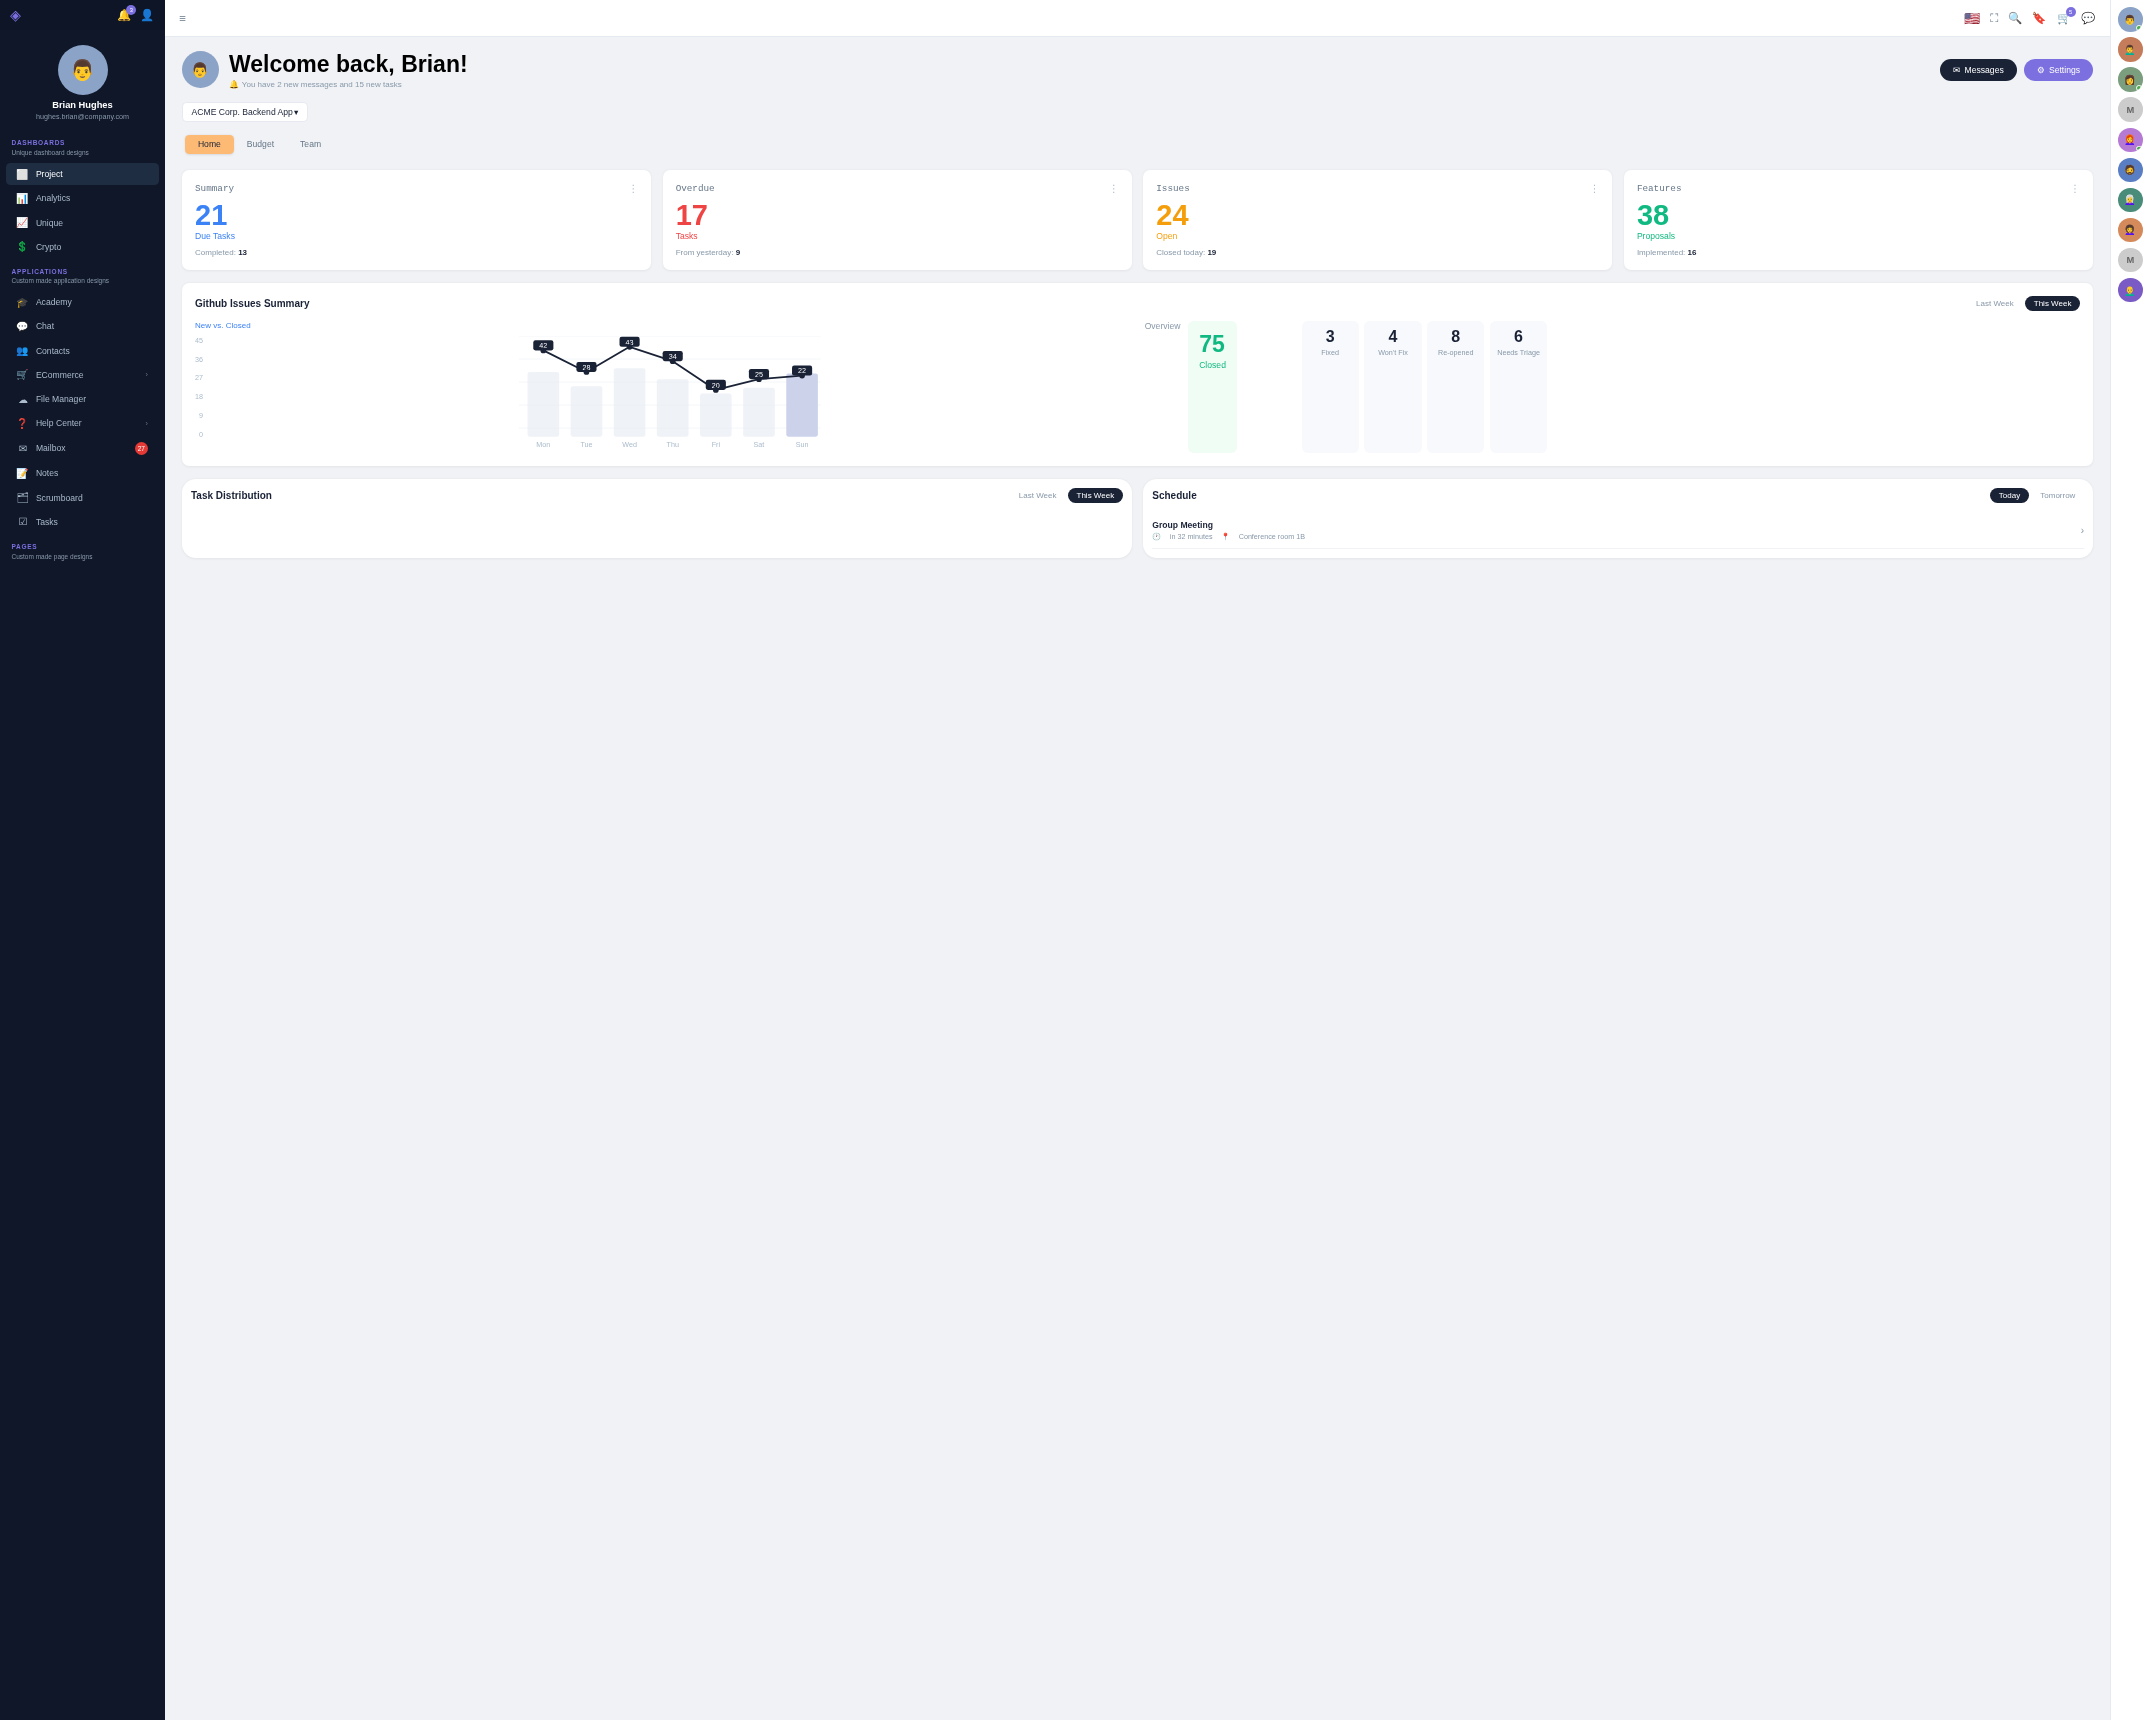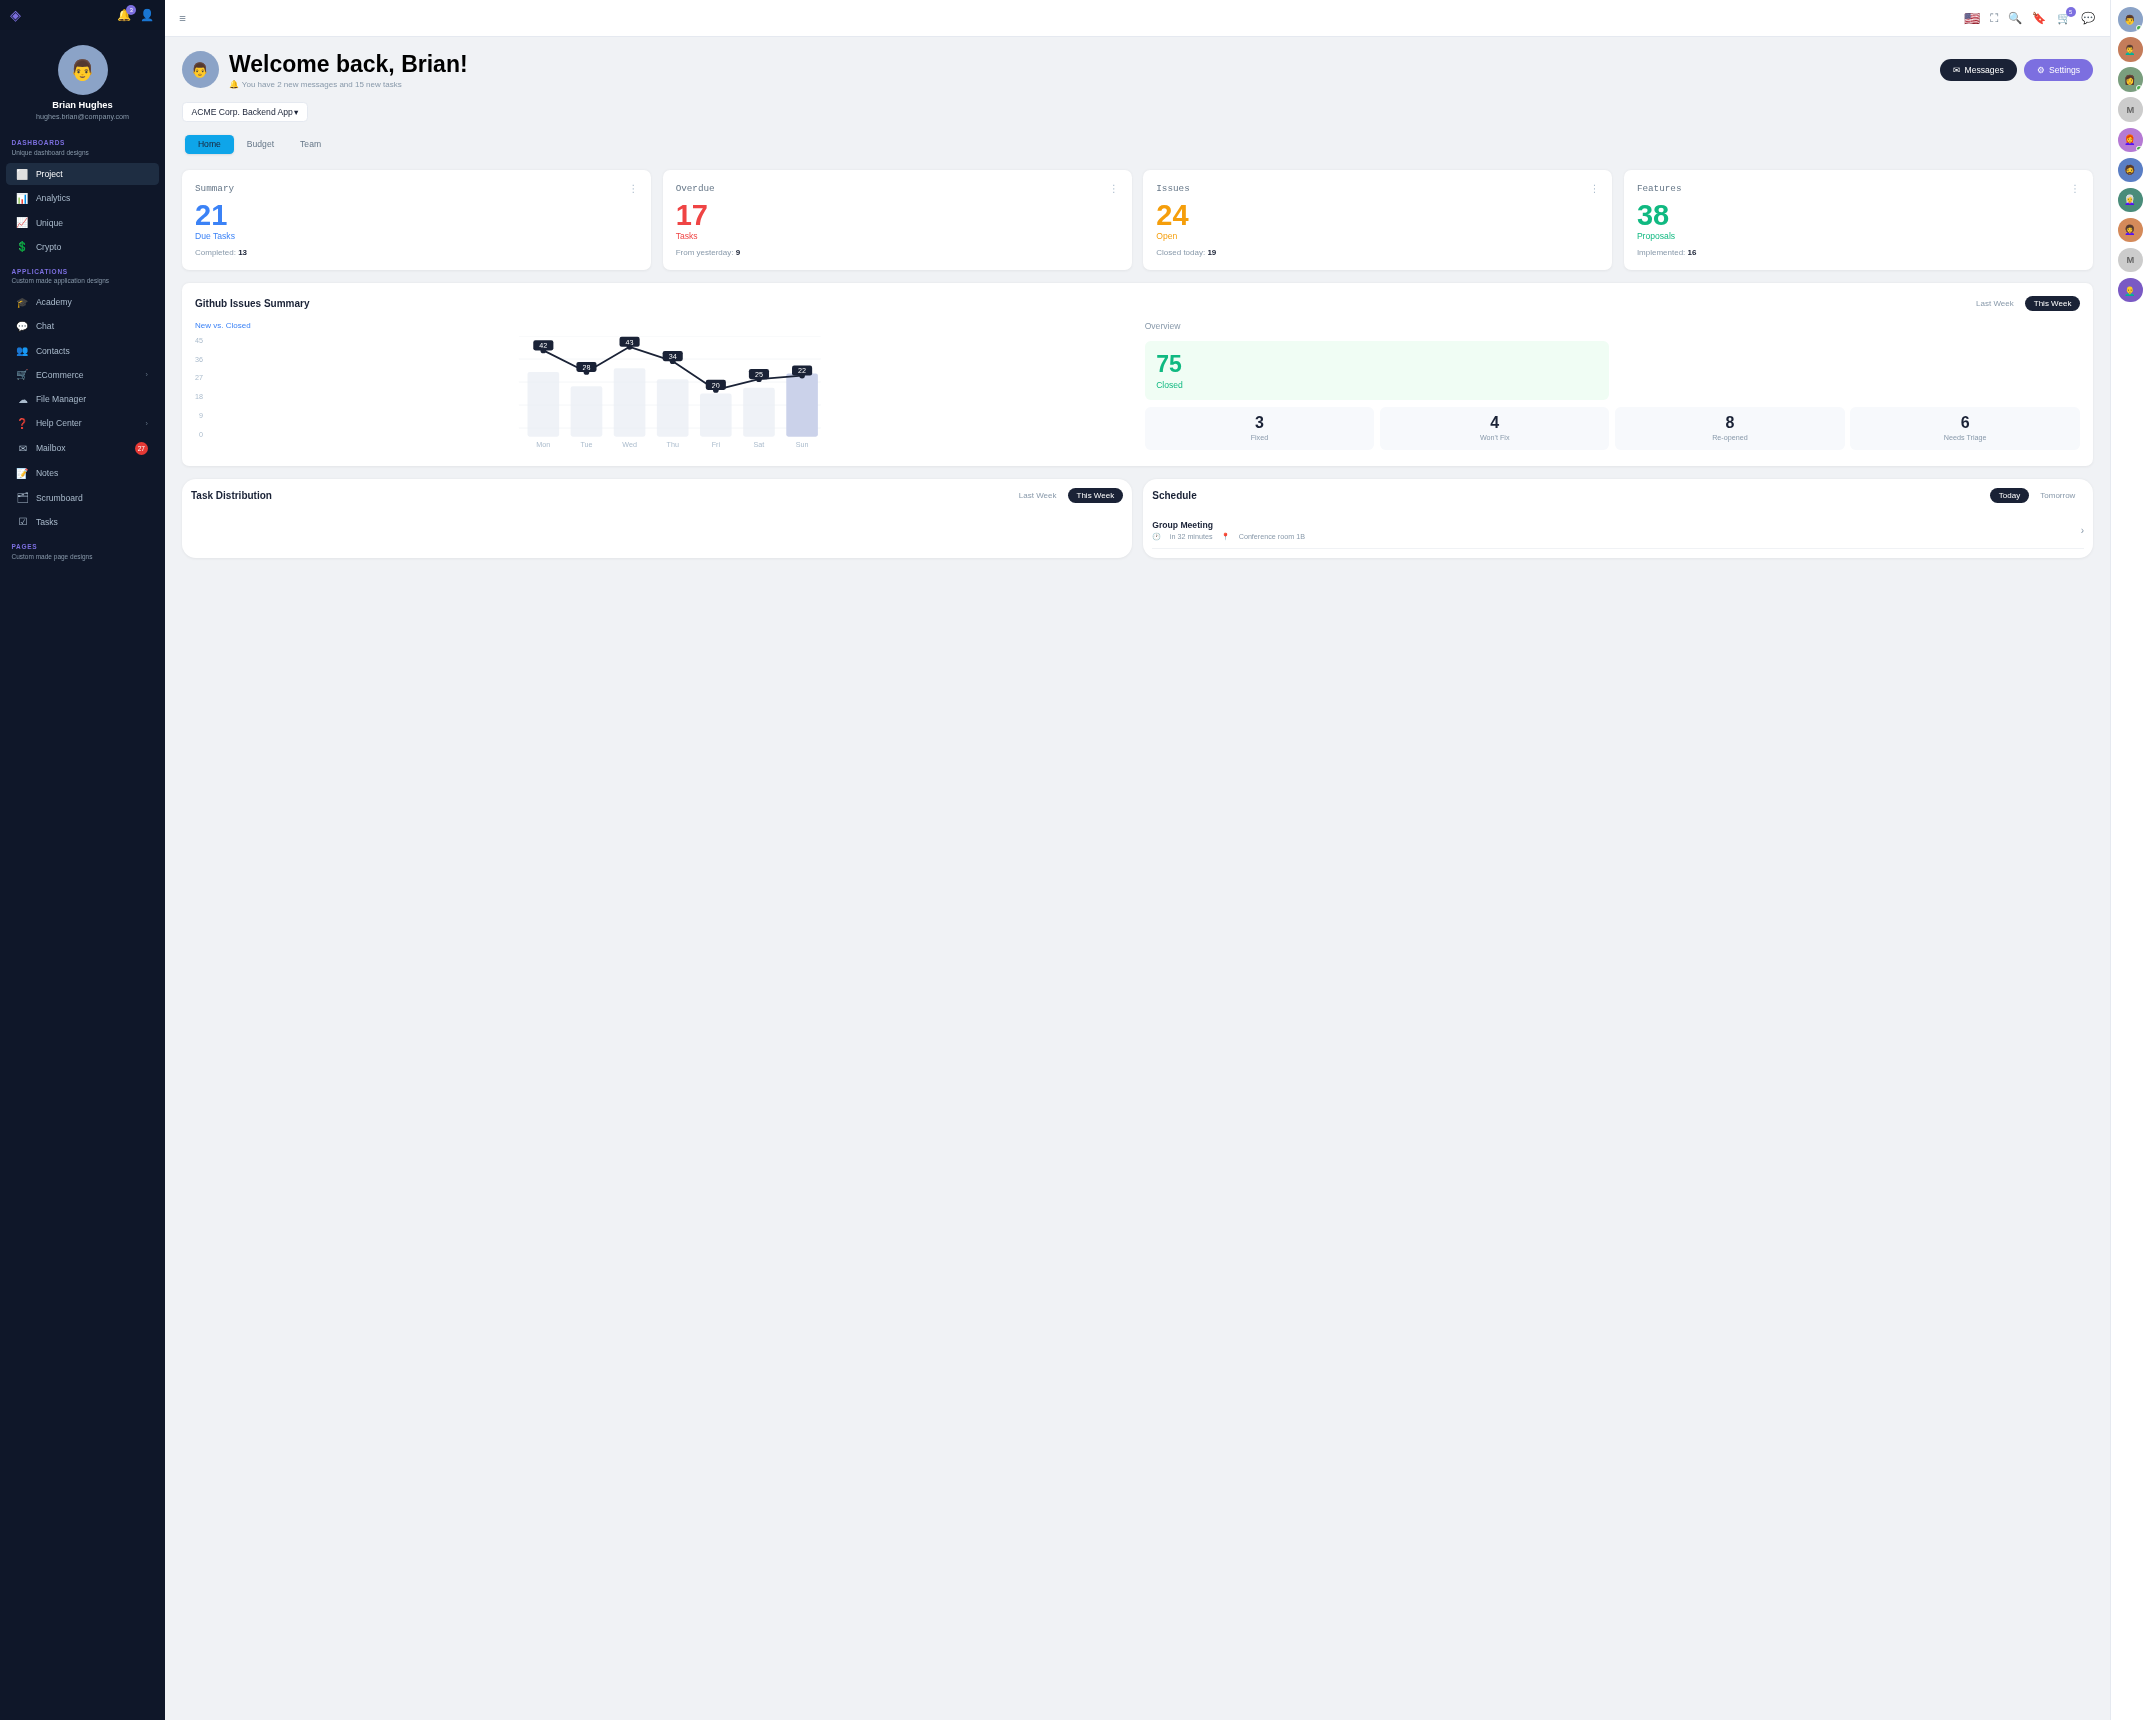--- a/index.html
+++ b/index.html
@@ -234,21 +234,21 @@
       width: fit-content;
     }
     .tab {
       padding: 4.3px 13px;
       border-radius: 4.3px;
       font-size: 8.6px;
       cursor: pointer;
       color: #667788;
       font-weight: 500;
     }
-    .tab.active { background: #0ea5e9; color: #1a2236; box-shadow: 0 0.7px 2.2px rgba(0,0,0,0.1); }
+    .tab.active { background: #fdba74; color: #1a2236; box-shadow: 0 0.7px 2.2px rgba(0,0,0,0.1); }
 
     
     .stats-row {
       display: grid;
       grid-template-columns: repeat(4, 1fr);
       gap: 11.5px;
       margin-bottom: 13px;
     }
     .stat-card {
       background: #fff;
@@ -302,21 +302,21 @@
       font-size: 8px;
       cursor: pointer;
       border: none;
       background: transparent;
       color: #8899aa;
     }
     .week-btn.active { background: #1a2236; color: #fff; }
     .chart-label { font-size: 8px; color: #3b82f6; margin-bottom: 5.7px; }
 
     
-    .overview-section { display: flex; flex-direction: column; gap: 7.2px; }
+    .overview-section { display: flex; flex-direction: row; gap: 7.2px; }
     .overview-label { font-size: 8.6px; color: #8899aa; margin-bottom: 2.9px; }
     .overview-top { display: grid; grid-template-columns: 1fr 1fr; gap: 7.2px; }
     .overview-card {
       border-radius: 5.7px;
       padding: 10px 11.5px;
     }
     .overview-card.blue-bg { background: #eef3ff; }
     .overview-card.green-bg { background: #f0fdf4; }
     .ov-number { font-size: 23px; font-weight: 700; }
     .ov-label { font-size: 8.6px; font-weight: 500; margin-top: 1.4px; }

